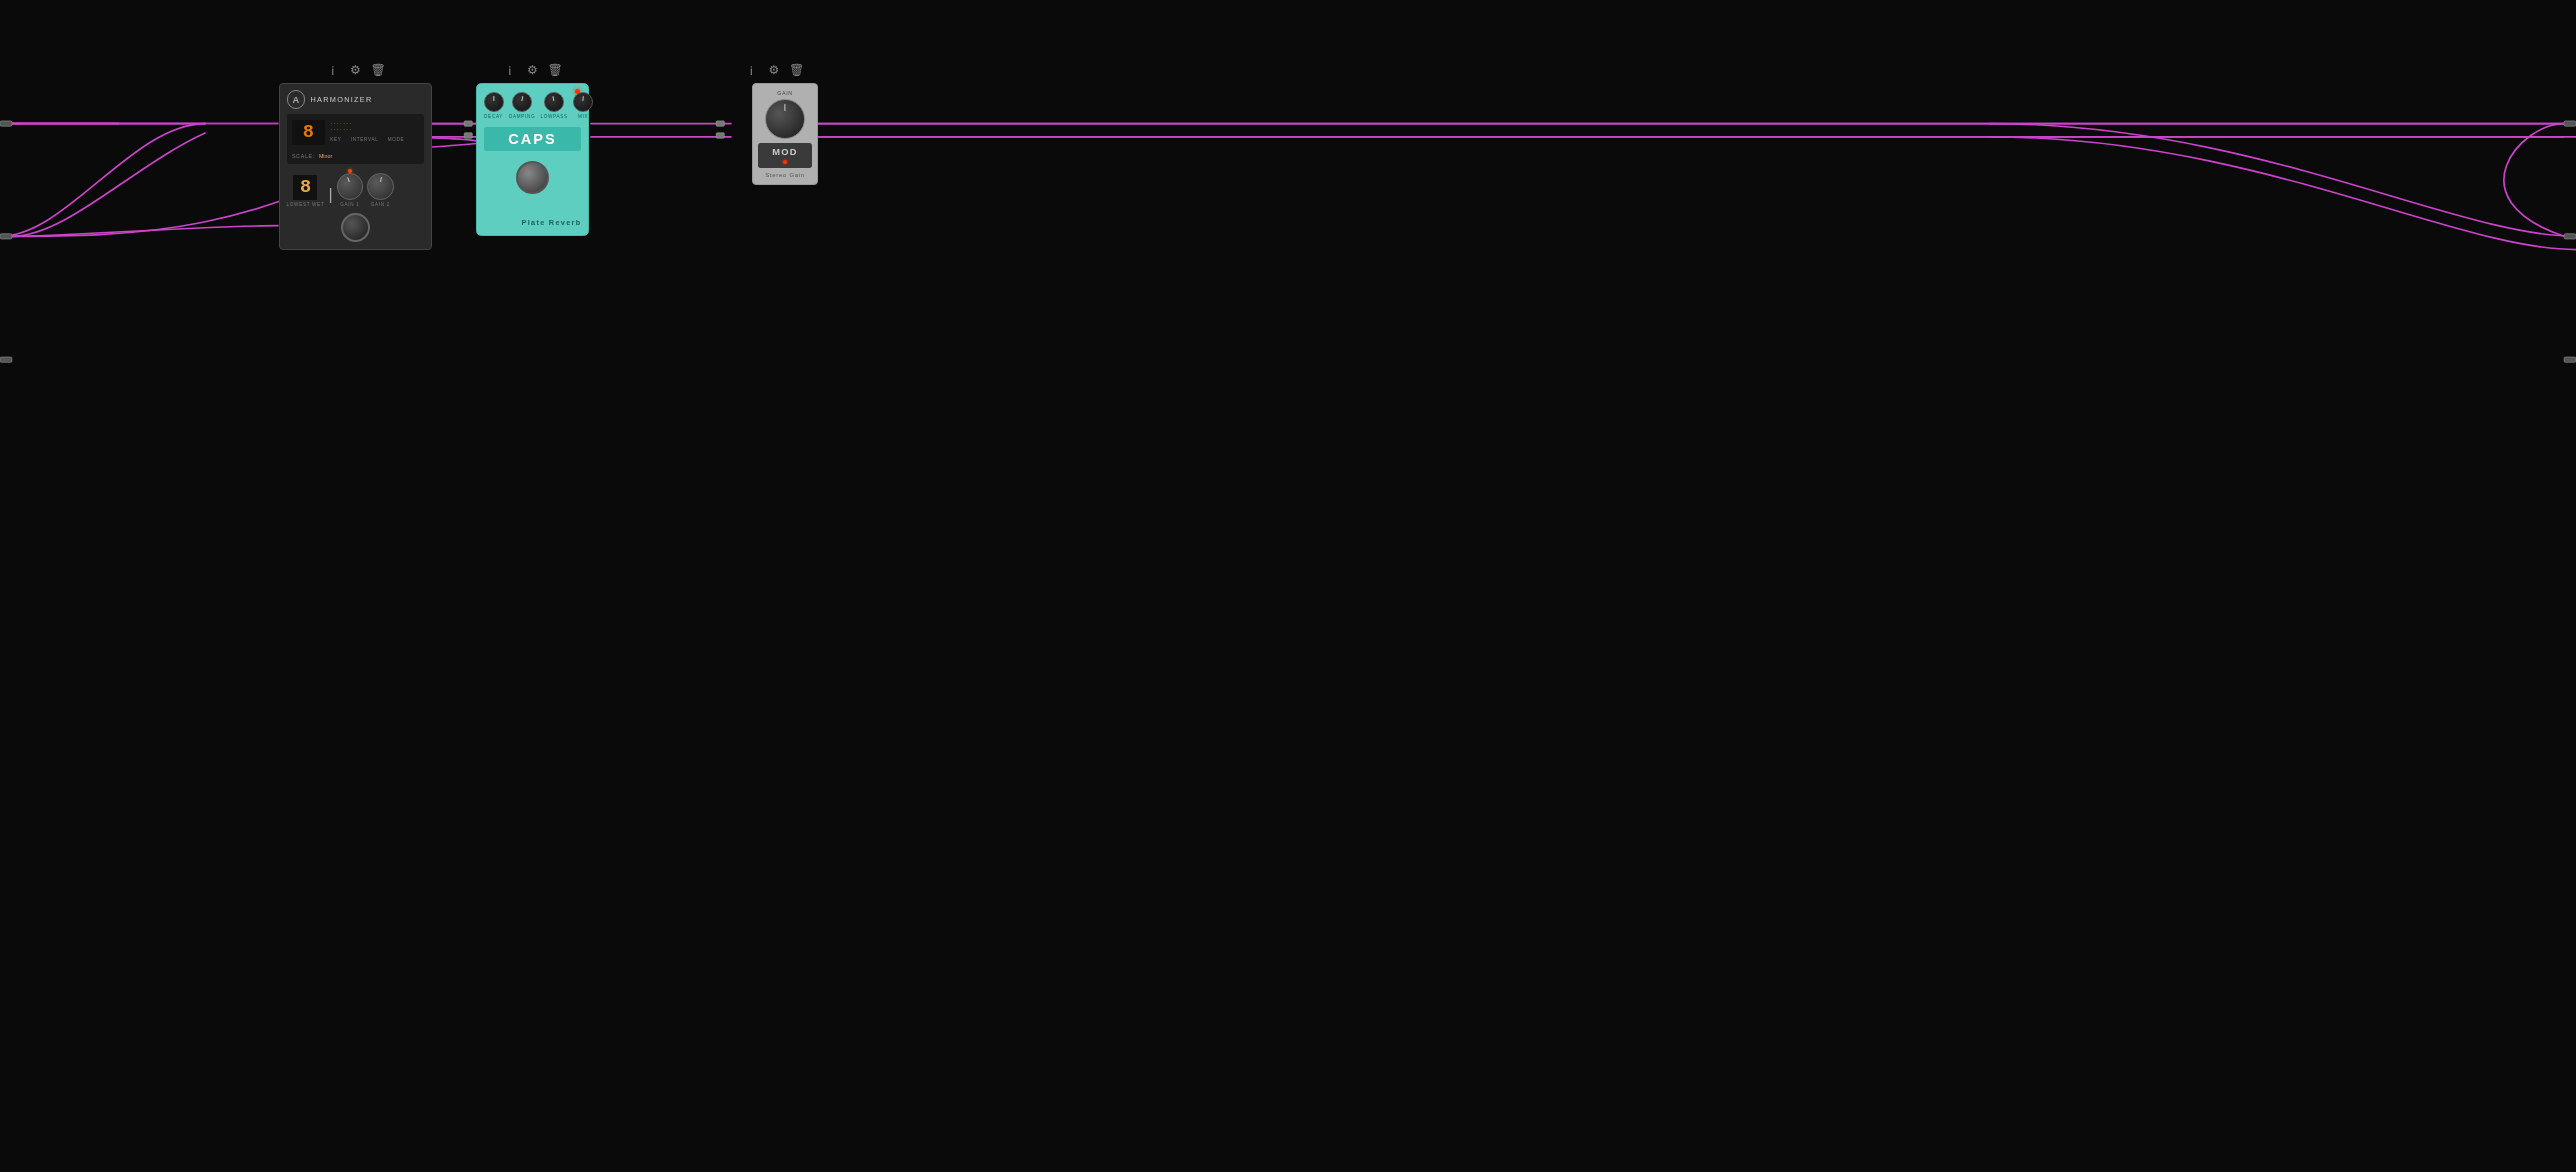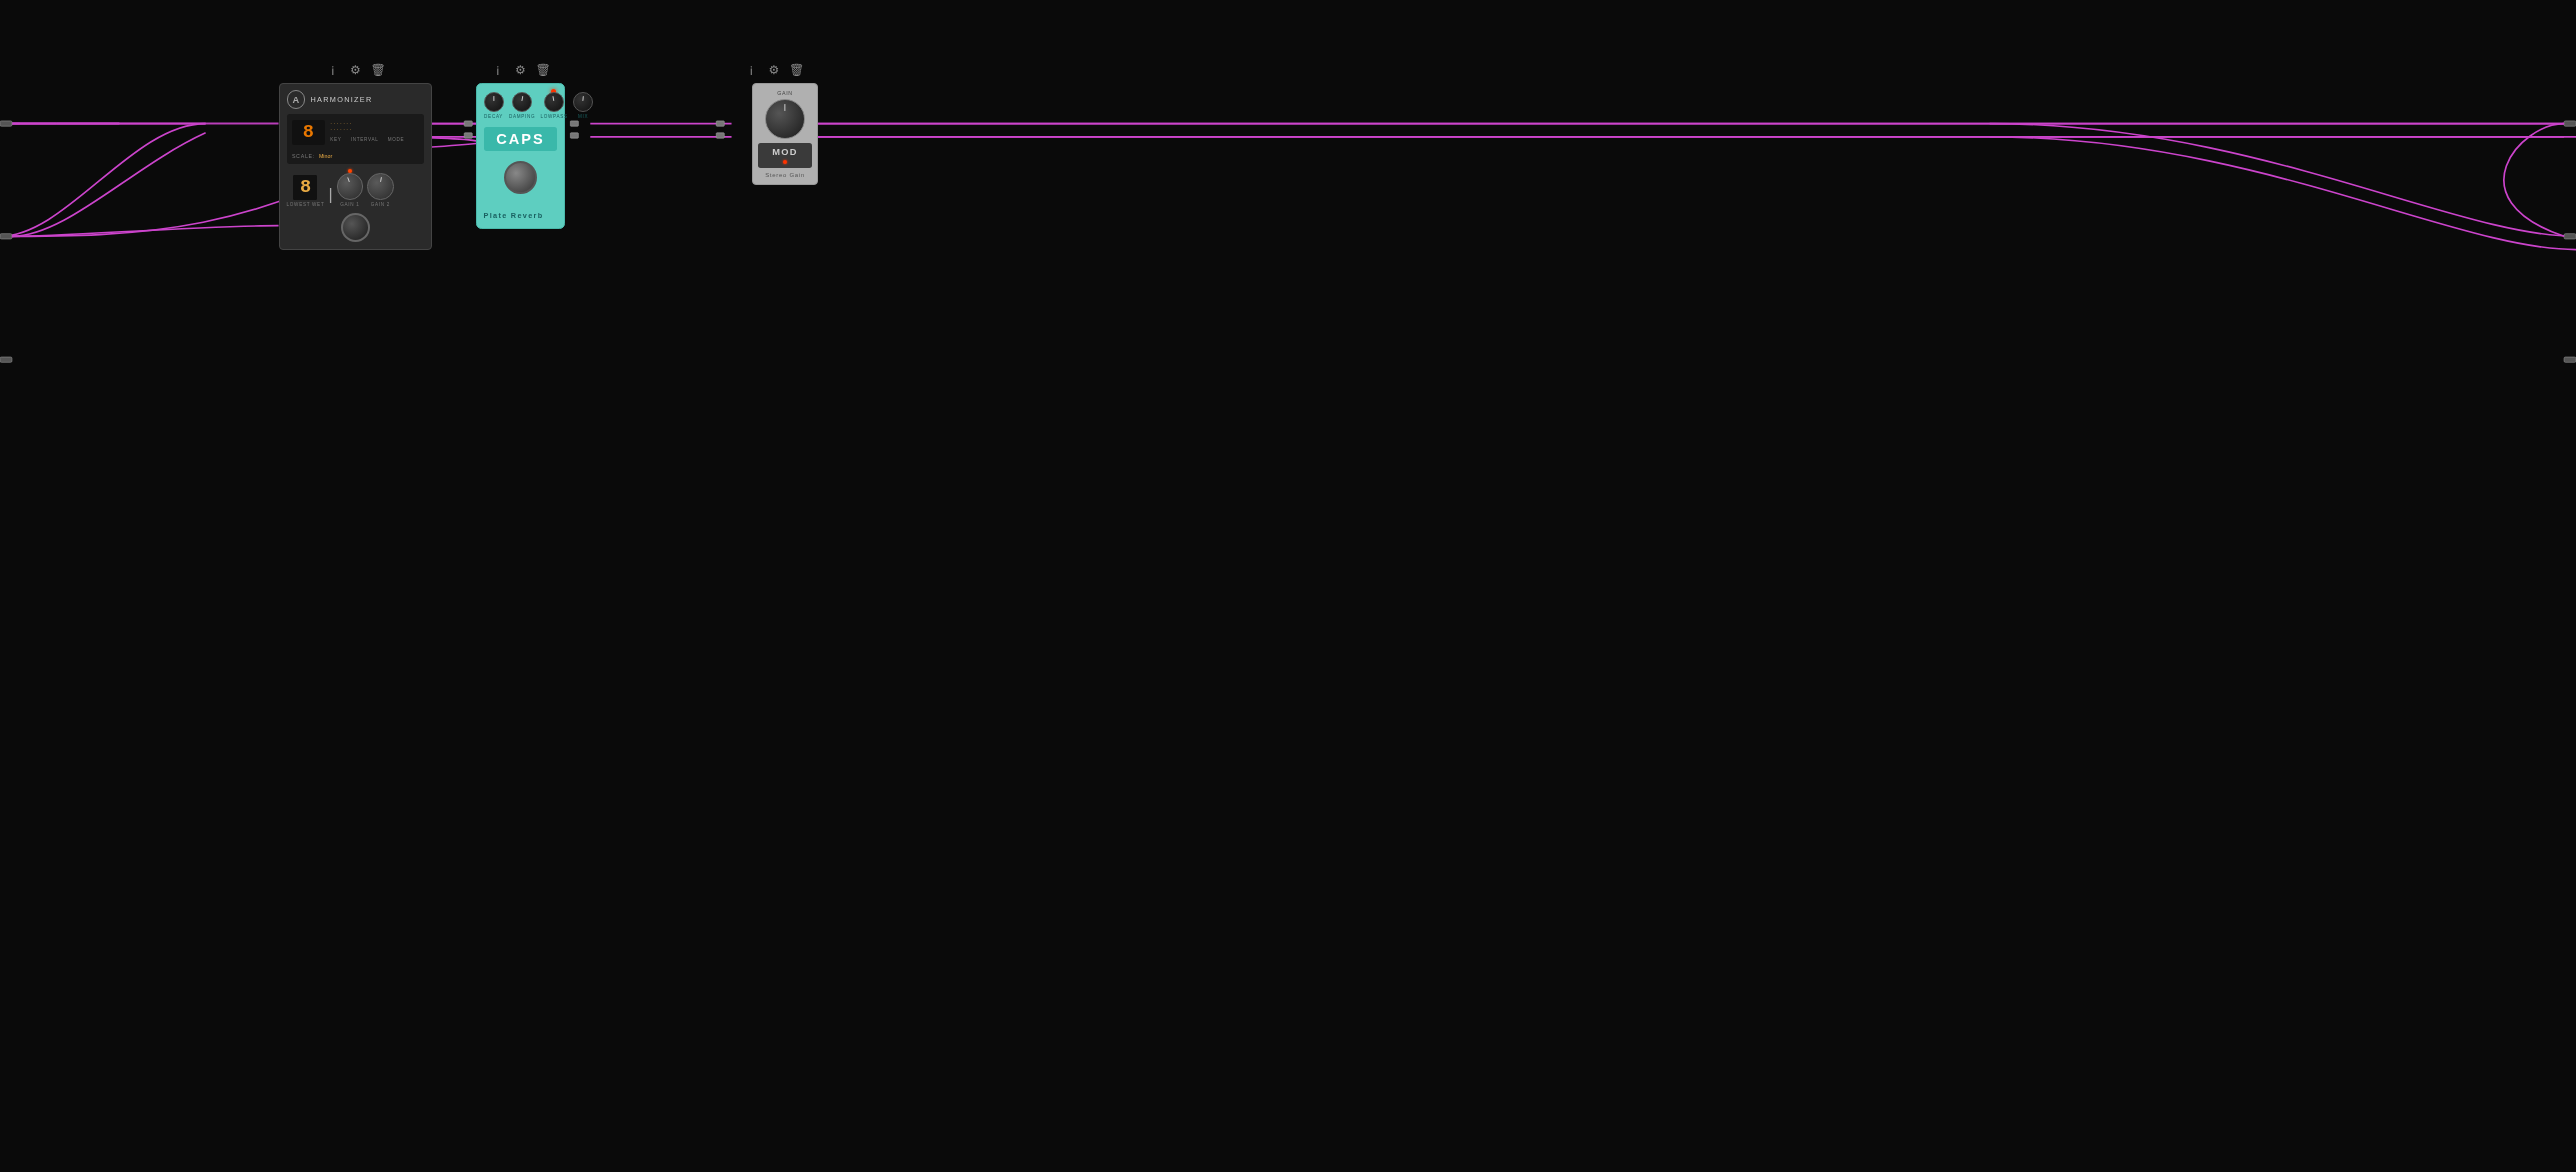--- a/index.html
+++ b/index.html
@@ -196,21 +196,21 @@
       border-radius: 50%;
       background: #ff4400;
       box-shadow: 0 0 2.7px #ff4400;
       margin: 0 auto;
     }
 
     
     .plate-reverb {
       background: #5ecec0;
       border-radius: 5.3px;
-      width: 89px;
+      width: 113px;
       padding: 8px 6.6px;
       border: 1.3px solid #4ab8aa;
       position: relative;
     }
 
     .reverb-knobs-row {
       display: flex;
       gap: 5.3px;
       margin-bottom: 8px;
       justify-content: space-around;
@@ -256,22 +256,22 @@
       border-radius: 50%;
       border: 2px solid #555;
       margin: 0 auto;
       display: block;
       position: relative;
     }
 
     .reverb-title {
       color: #1a6060;
       font-size: 7.3px;
-      text-align: left;
-      margin-top: 11px;
+      text-align: right;
+      margin-top: 18px;
       letter-spacing: 1.3px;
       font-weight: bold;
     }
 
     .reverb-led {
       width: 5.3px;
       height: 5.3px;
       border-radius: 50%;
       background: #ff3300;
       box-shadow: 0 0 4px #ff3300;

